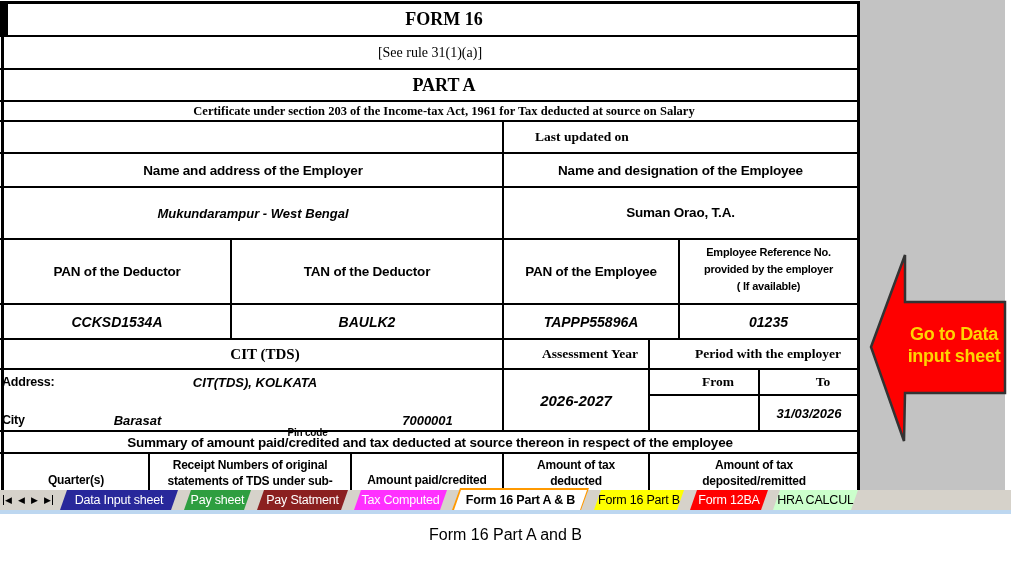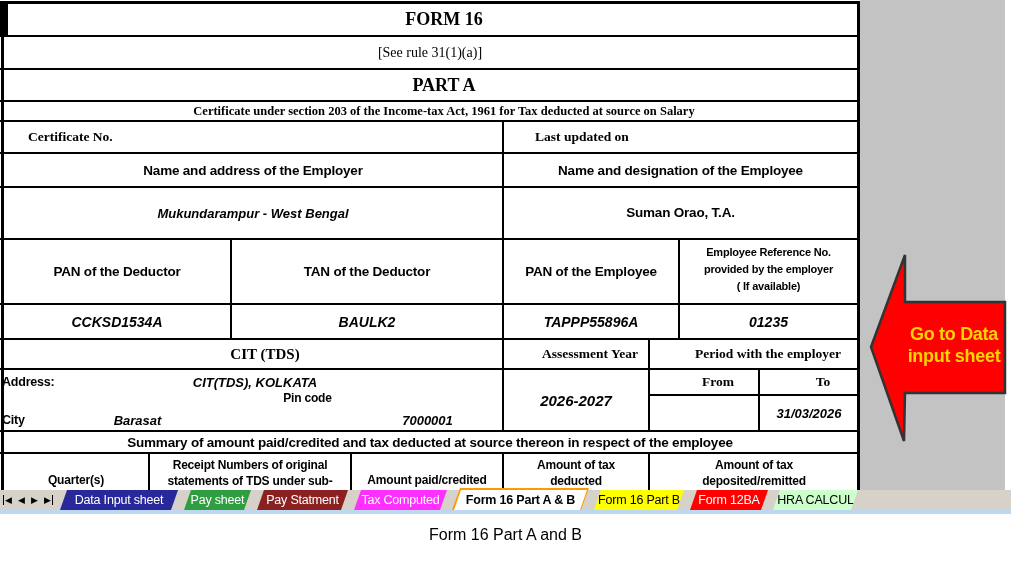--- a/index.html
+++ b/index.html
@@ -76,21 +76,20 @@
   <div class="ln" style="left:648px;top:452px;width:2px;height:38px"></div>
   <div class="ln" style="left:758px;top:368px;width:2px;height:62px"></div>
   <div class="ln" style="left:148px;top:452px;width:2px;height:38px"></div>
   <div class="ln" style="left:350px;top:452px;width:2px;height:38px"></div>
 
   <div class="txt serif" style="left:0;top:4px;width:860px;height:31px;font-size:18px">FORM 16</div>
   <div class="txt serifn" style="left:0;top:37px;width:860px;height:31px;font-size:14px">[See rule 31(1)(a)]</div>
   <div class="txt serif" style="left:0;top:70px;width:860px;height:30px;font-size:18px">PART A</div>
   <div class="txt serif" style="left:0;top:102px;width:860px;height:18px;font-size:12.5px">Certificate under section 203 of the Income-tax Act, 1961 for Tax deducted at source on Salary</div>
 
-  <div class="txt serif left" style="left:0;top:122px;width:500px;height:30px;font-size:13.5px">Certificate No.</div>
   <div class="txt serif left" style="left:507px;top:122px;width:350px;height:30px;font-size:13.5px">Last updated on</div>
 
   <div class="txt sansb" style="left:4px;top:154px;width:498px;height:32px;font-size:13.5px">Name and address of the Employer</div>
   <div class="txt sansb" style="left:504px;top:154px;width:353px;height:32px;font-size:13.5px">Name and designation of the Employee</div>
 
   <div class="txt bi" style="left:4px;top:188px;width:498px;height:50px;font-size:13px">Mukundarampur - West Bengal</div>
   <div class="txt sansb" style="left:504px;top:180px;width:353px;height:64px;font-size:13.5px">Suman Orao, T.A.</div>
 
   <div class="txt sansb" style="left:4px;top:240px;width:226px;height:63px;font-size:13.5px">PAN of the Deductor</div>
   <div class="txt sansb" style="left:232px;top:240px;width:270px;height:63px;font-size:13.5px">TAN of the Deductor</div>
@@ -105,21 +104,21 @@
   <div class="txt bi" style="left:680px;top:305px;width:177px;height:33px;font-size:14px">01235</div>
 
   <div class="txt serif" style="left:0;top:340px;width:502px;height:28px;font-size:15px">CIT (TDS)</div>
   <div class="txt serif" style="left:504px;top:340px;width:144px;height:28px;font-size:13.5px">Assessment Year</div>
   <div class="txt serif" style="left:650px;top:340px;width:208px;height:28px;font-size:13.5px">Period with the employer</div>
 
   <div class="txt sansb left" style="left:2px;top:372px;width:90px;height:20px;font-size:12.5px">Address:</div>
   <div class="txt bi" style="left:120px;top:372px;width:270px;height:20px;font-size:13px">CIT(TDS), KOLKATA</div>
   <div class="txt sansb left" style="left:2px;top:410px;width:60px;height:20px;font-size:12.5px">City</div>
   <div class="txt bi" style="left:90px;top:410px;width:95px;height:20px;font-size:13px">Barasat</div>
-  <div class="txt sansb" style="left:270px;top:388px;width:75px;height:20px;font-size:12px">Pin code</div>
+  <div class="txt sansb" style="left:270px;top:422px;width:75px;height:20px;font-size:10px">Pin code</div>
   <div class="txt bi" style="left:385px;top:410px;width:85px;height:20px;font-size:13px">7000001</div>
 
   <div class="txt bi" style="left:504px;top:370px;width:144px;height:60px;font-size:15px">2026-2027</div>
   <div class="txt serif" style="left:650px;top:370px;width:108px;height:24px;font-size:13.5px">From</div>
   <div class="txt serif" style="left:760px;top:370px;width:98px;height:24px;font-size:13.5px">To</div>
   <div class="txt bi" style="left:760px;top:396px;width:98px;height:34px;font-size:13px">31/03/2026</div>
 
   <div class="txt sansb" style="left:0;top:432px;width:860px;height:20px;font-size:13.5px">Summary of amount paid/credited and tax deducted at source thereon in respect of the employee</div>
 
   <div class="txt sansb" style="left:4px;top:471px;width:144px;height:18px;font-size:12px">Quarter(s)</div>

